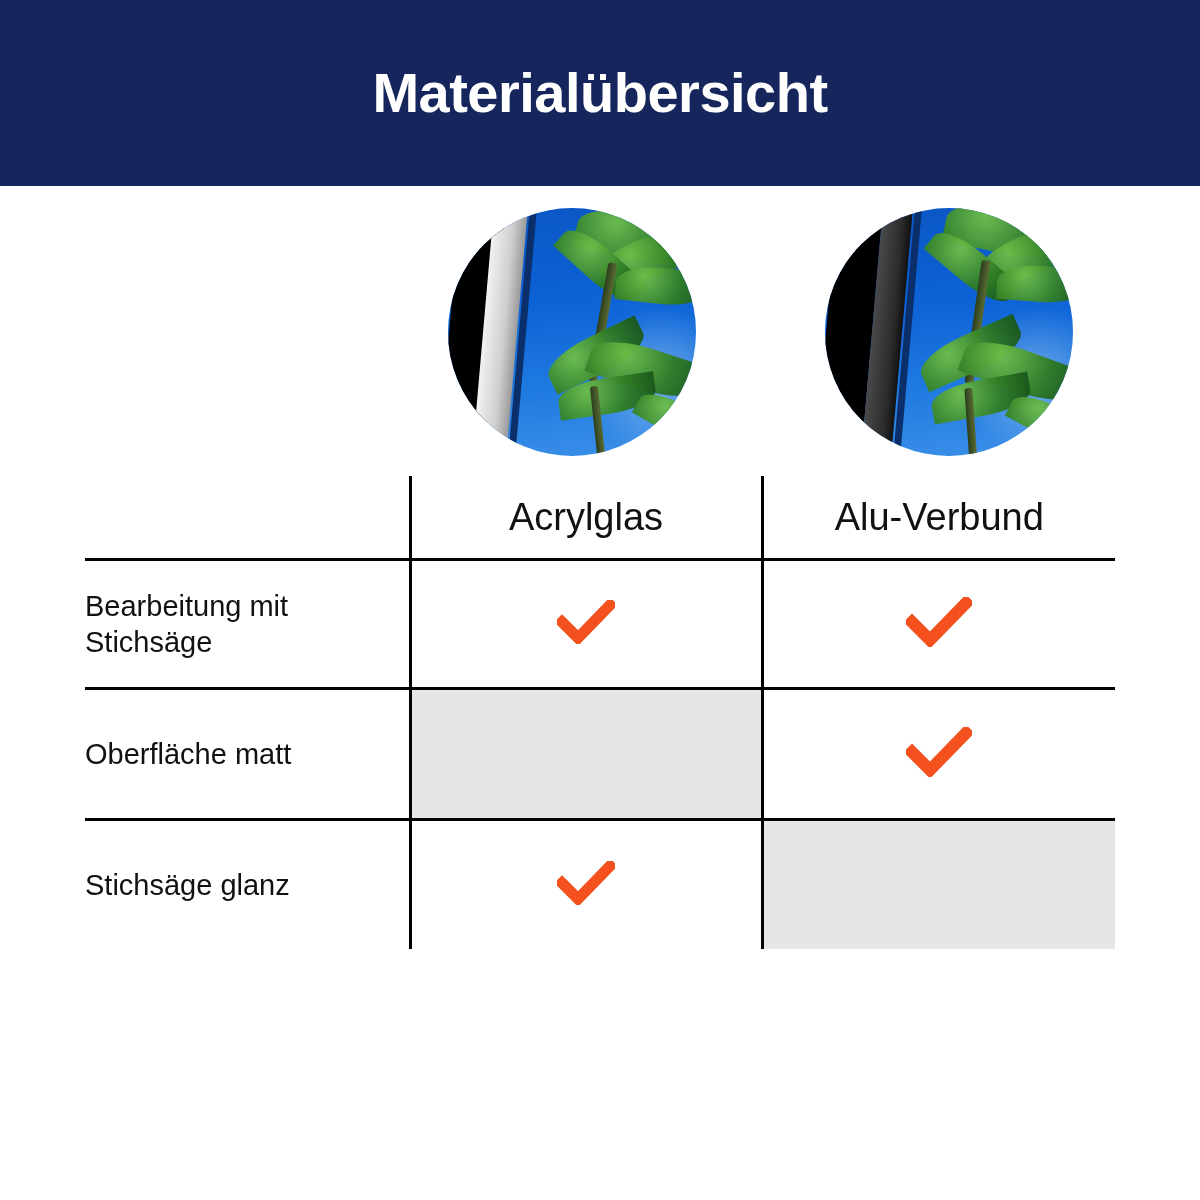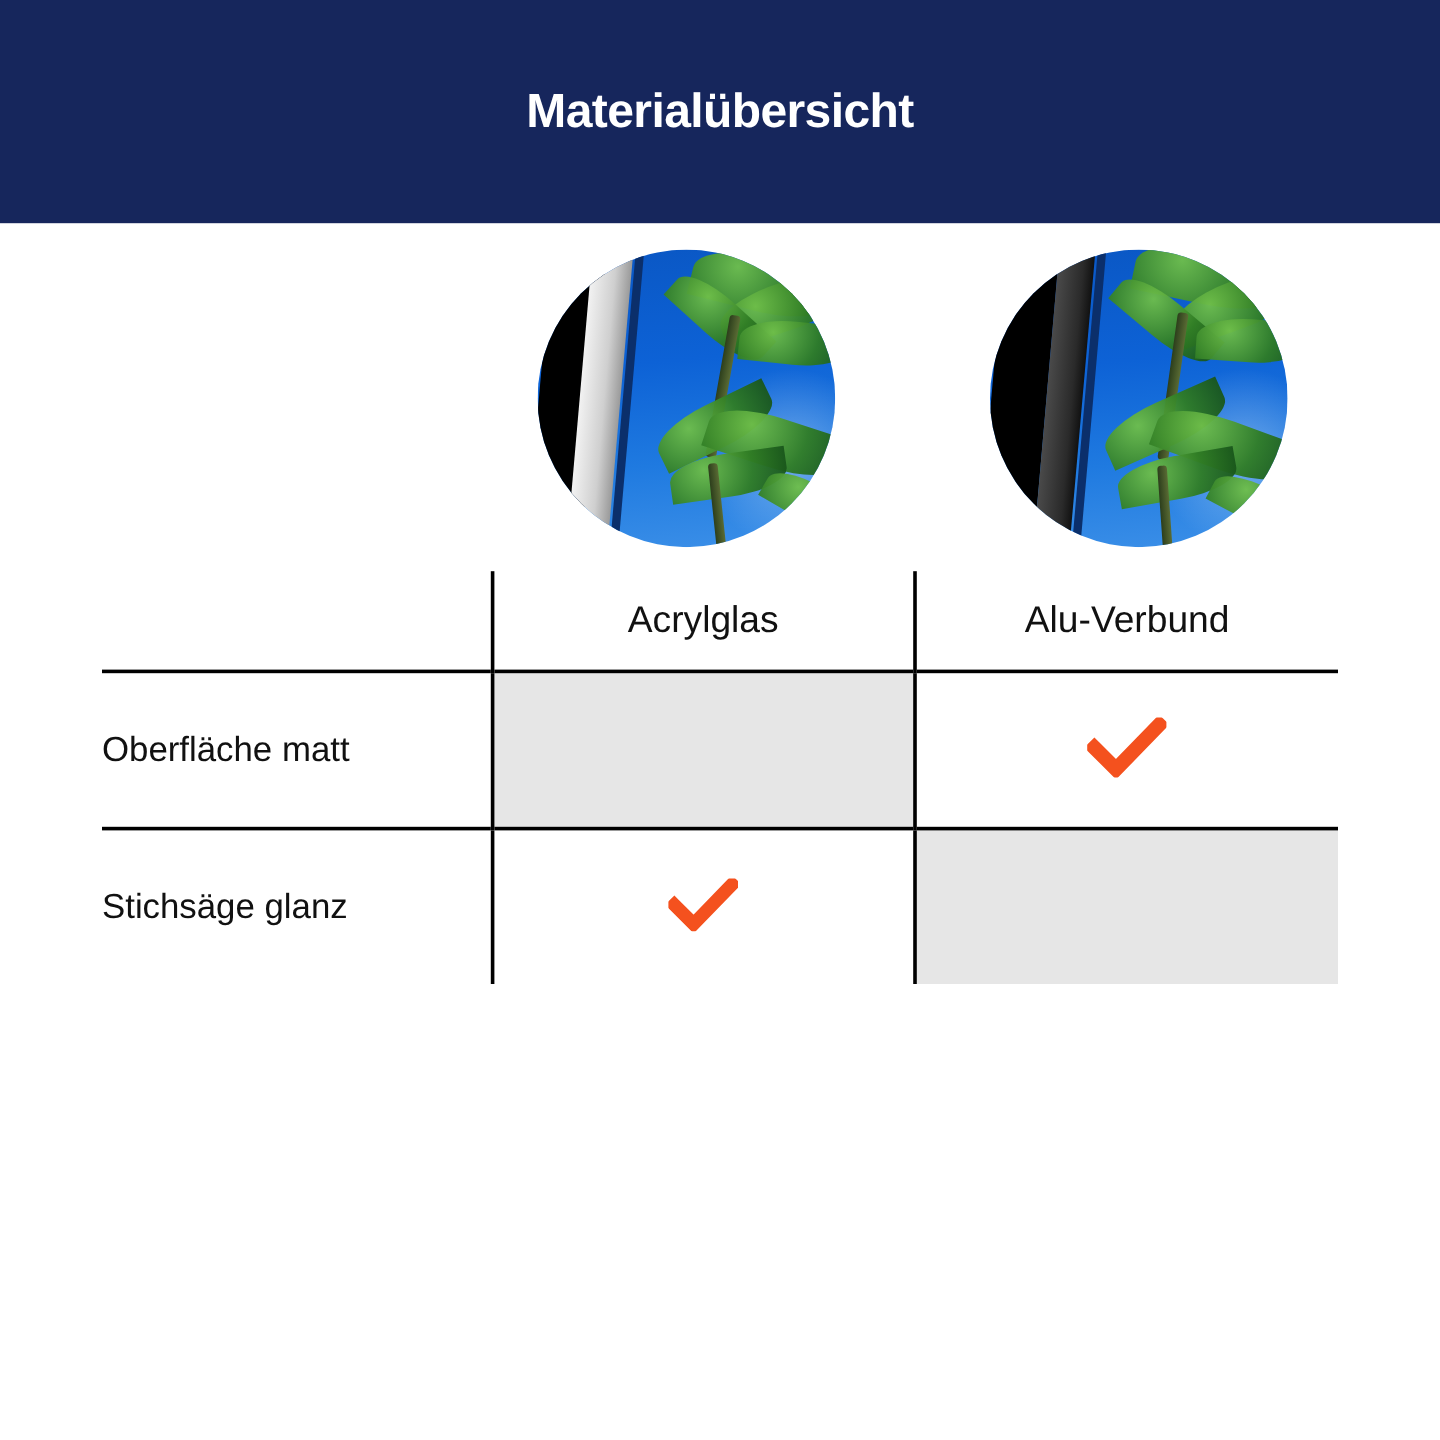--- a/index.html
+++ b/index.html
@@ -19,21 +19,21 @@
     width: 1200px;
     height: 186px;
     background: #152košz;
     background: #16265c;
     display: flex;
     align-items: center;
     justify-content: center;
   }
   .header-title {
     color: #ffffff;
-    font-size: 40px;
+    font-size: 56px;
     font-weight: bold;
     letter-spacing: -0.5px;
     line-height: 1;
     text-align: center;
   }
 
   
   .thumbs-row {
     position: relative;
     height: 290px;
@@ -125,21 +125,21 @@
   table.matrix col.c0 { width: 325px; }
   table.matrix col.c1 { width: 352px; }
   table.matrix col.c2 { width: 353px; }
 
   table.matrix th, table.matrix td {
     padding: 0;
     vertical-align: middle;
   }
   .head-cell {
     height: 82px;
-    font-size: 31px;
+    font-size: 38px;
     font-weight: normal;
     color: #111111;
     text-align: center;
     border-left: 3px solid #000000;
   }
   .head-blank {
     border: none;
   }
   .row-label {
     font-size: 29px;
@@ -229,20 +229,37 @@
         <col class="c2">
       </colgroup>
     <thead>
       <tr>
         <th class="head-cell head-blank"></th>
         <th class="head-cell">Acrylglas</th>
         <th class="head-cell">Alu-Verbund</th>
       </tr>
     </thead>
     <tbody>
+      <tr class="r1">
+        <td class="row-label">Bearbeitung mit Stichsäge</td>
+        <td class="mark-cell">
+          <span class="check">
+            <svg width="58" height="44" viewBox="0 0 58 44" aria-hidden="true">
+              <path d="M5 22 L21 38 L53 5" fill="none" stroke="#f4511e" stroke-width="11" stroke-linecap="square" stroke-linejoin="miter"></path>
+            </svg>
+          </span>
+        </td>
+        <td class="mark-cell">
+          <span class="check">
+            <svg width="66" height="50" viewBox="0 0 66 50" aria-hidden="true">
+              <path d="M6 25 L24 43 L60 6" fill="none" stroke="#f4511e" stroke-width="12" stroke-linecap="square" stroke-linejoin="miter"></path>
+            </svg>
+          </span>
+        </td>
+      </tr>
       <tr class="r2">
         <td class="row-label">Oberfläche matt</td>
         <td class="mark-cell shaded" style="background: rgb(230, 230, 230);">
           <span class="empty-mark"></span>
         </td>
         <td class="mark-cell">
           <span class="check">
             <svg width="66" height="50" viewBox="0 0 66 50" aria-hidden="true">
               <path d="M6 25 L24 43 L60 6" fill="none" stroke="#f4511e" stroke-width="12" stroke-linecap="square" stroke-linejoin="miter"></path>
             </svg>

